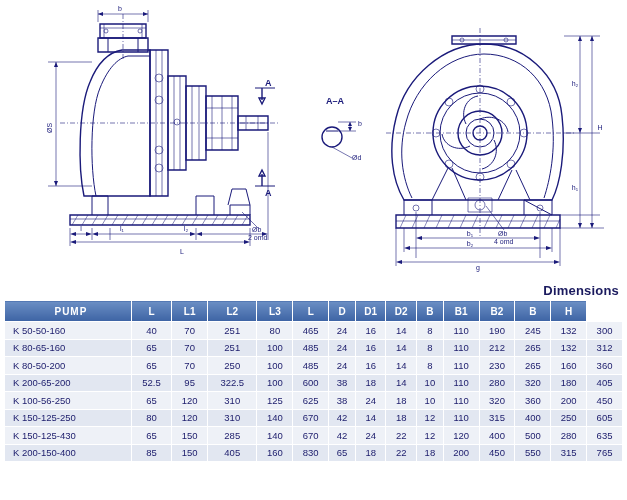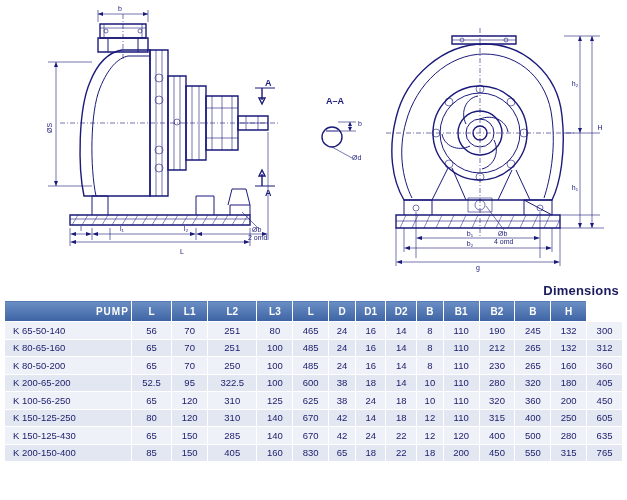--- a/index.html
+++ b/index.html
@@ -31,21 +31,21 @@
     background:linear-gradient(#6b8fc4,#3d63a4);
     color:#ffffff;
     font-weight:bold;
     font-size:10px;
     height:20px;
     border:1px solid #ffffff;
     text-align:center;
     padding:0 2px;
   }
   table.dims thead th.first{
-    text-align:right;padding-left:8px;letter-spacing:1px;margin-top:16px;
+    text-align:center;padding-left:8px;letter-spacing:1px;margin-top:16px;
   }
   table.dims tbody td{
     height:16.5px;
     border:1px solid #ffffff;
     text-align:center;
     padding:0 2px;
     background:#eef1f7;
     font-size:9.5px;
     white-space:nowrap;
   }
@@ -322,22 +322,22 @@
       <th>D2</th>
       <th>B</th>
       <th>B1</th>
       <th>B2</th>
       <th>B</th>
       <th>H</th>
     </tr>
   </thead>
   <tbody>
       <tr>
-        <td class="first">K 65-50-140</td>
-        <td>56</td>
+        <td class="first">K 50-50-160</td>
+        <td>40</td>
         <td>70</td>
         <td>251</td>
         <td>80</td>
         <td>465</td>
         <td>24</td>
         <td>16</td>
         <td>14</td>
         <td>8</td>
         <td>110</td>
         <td>190</td>

